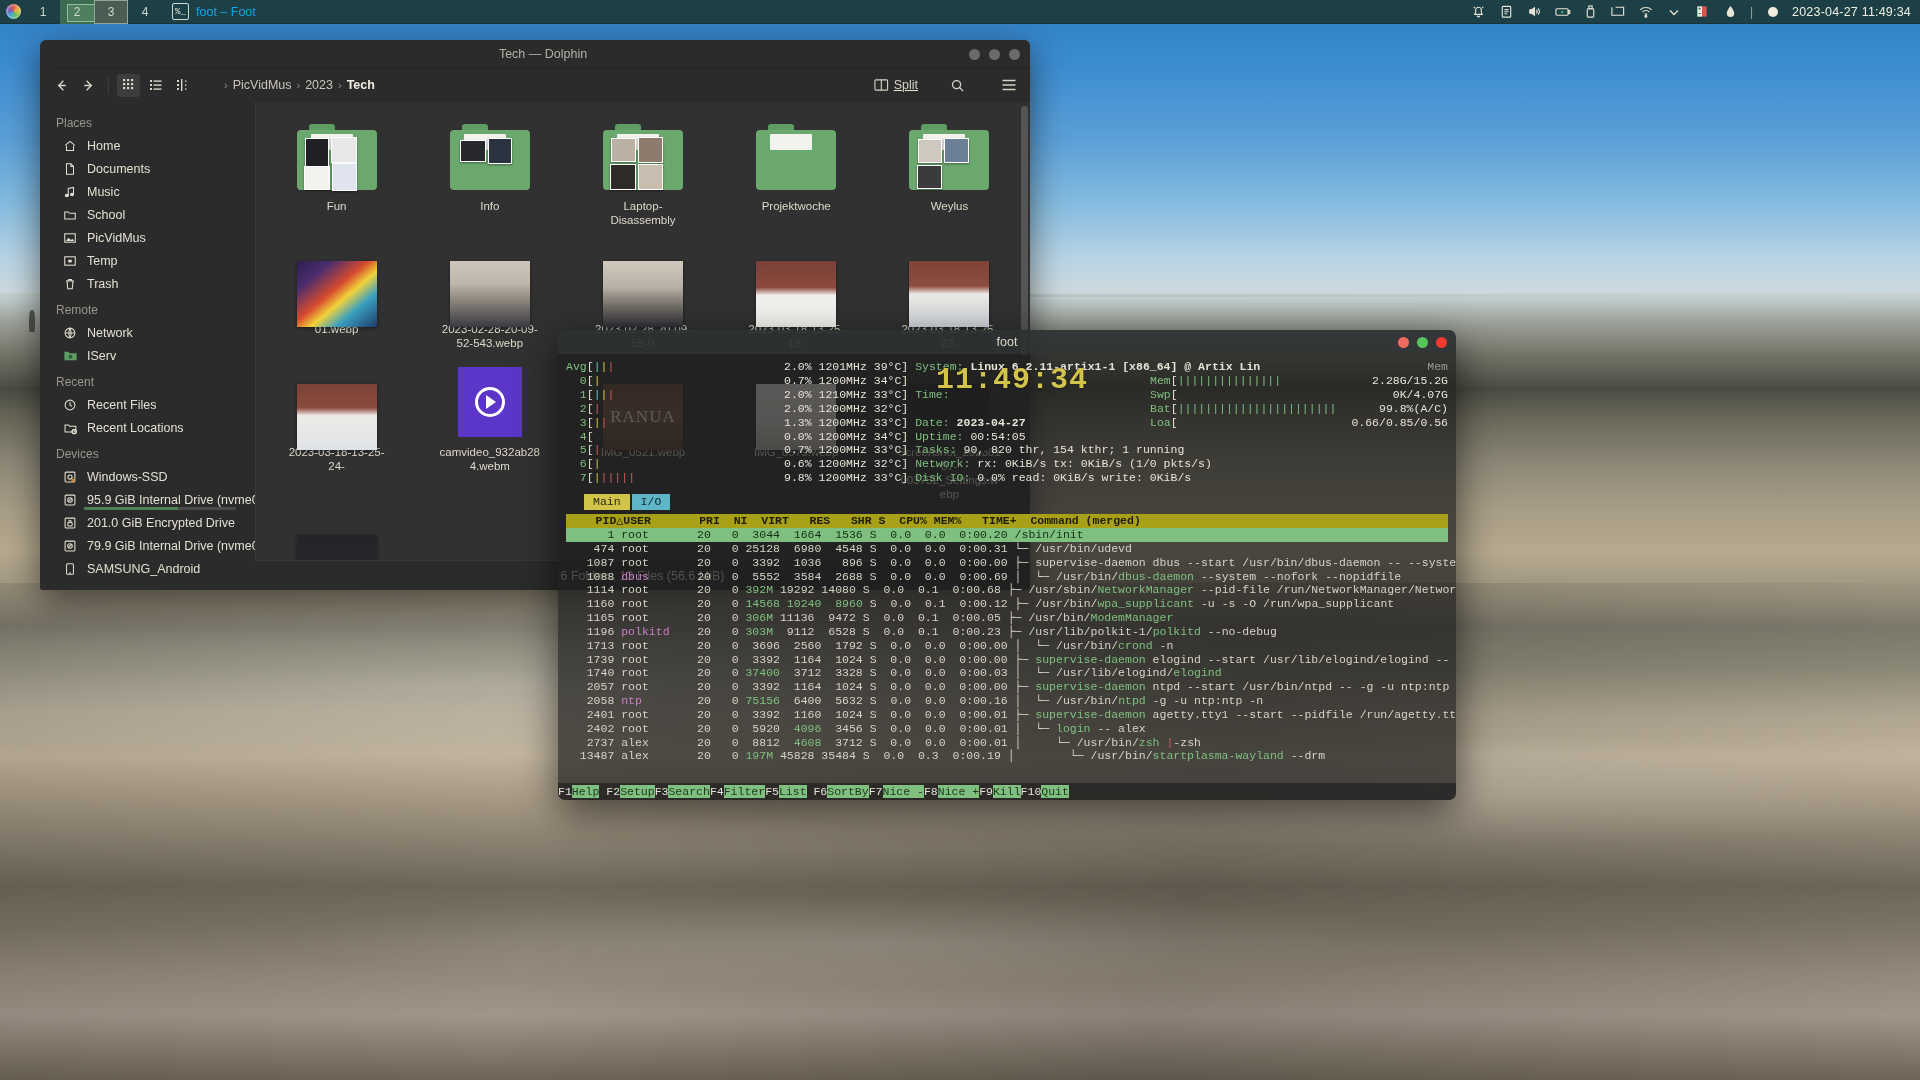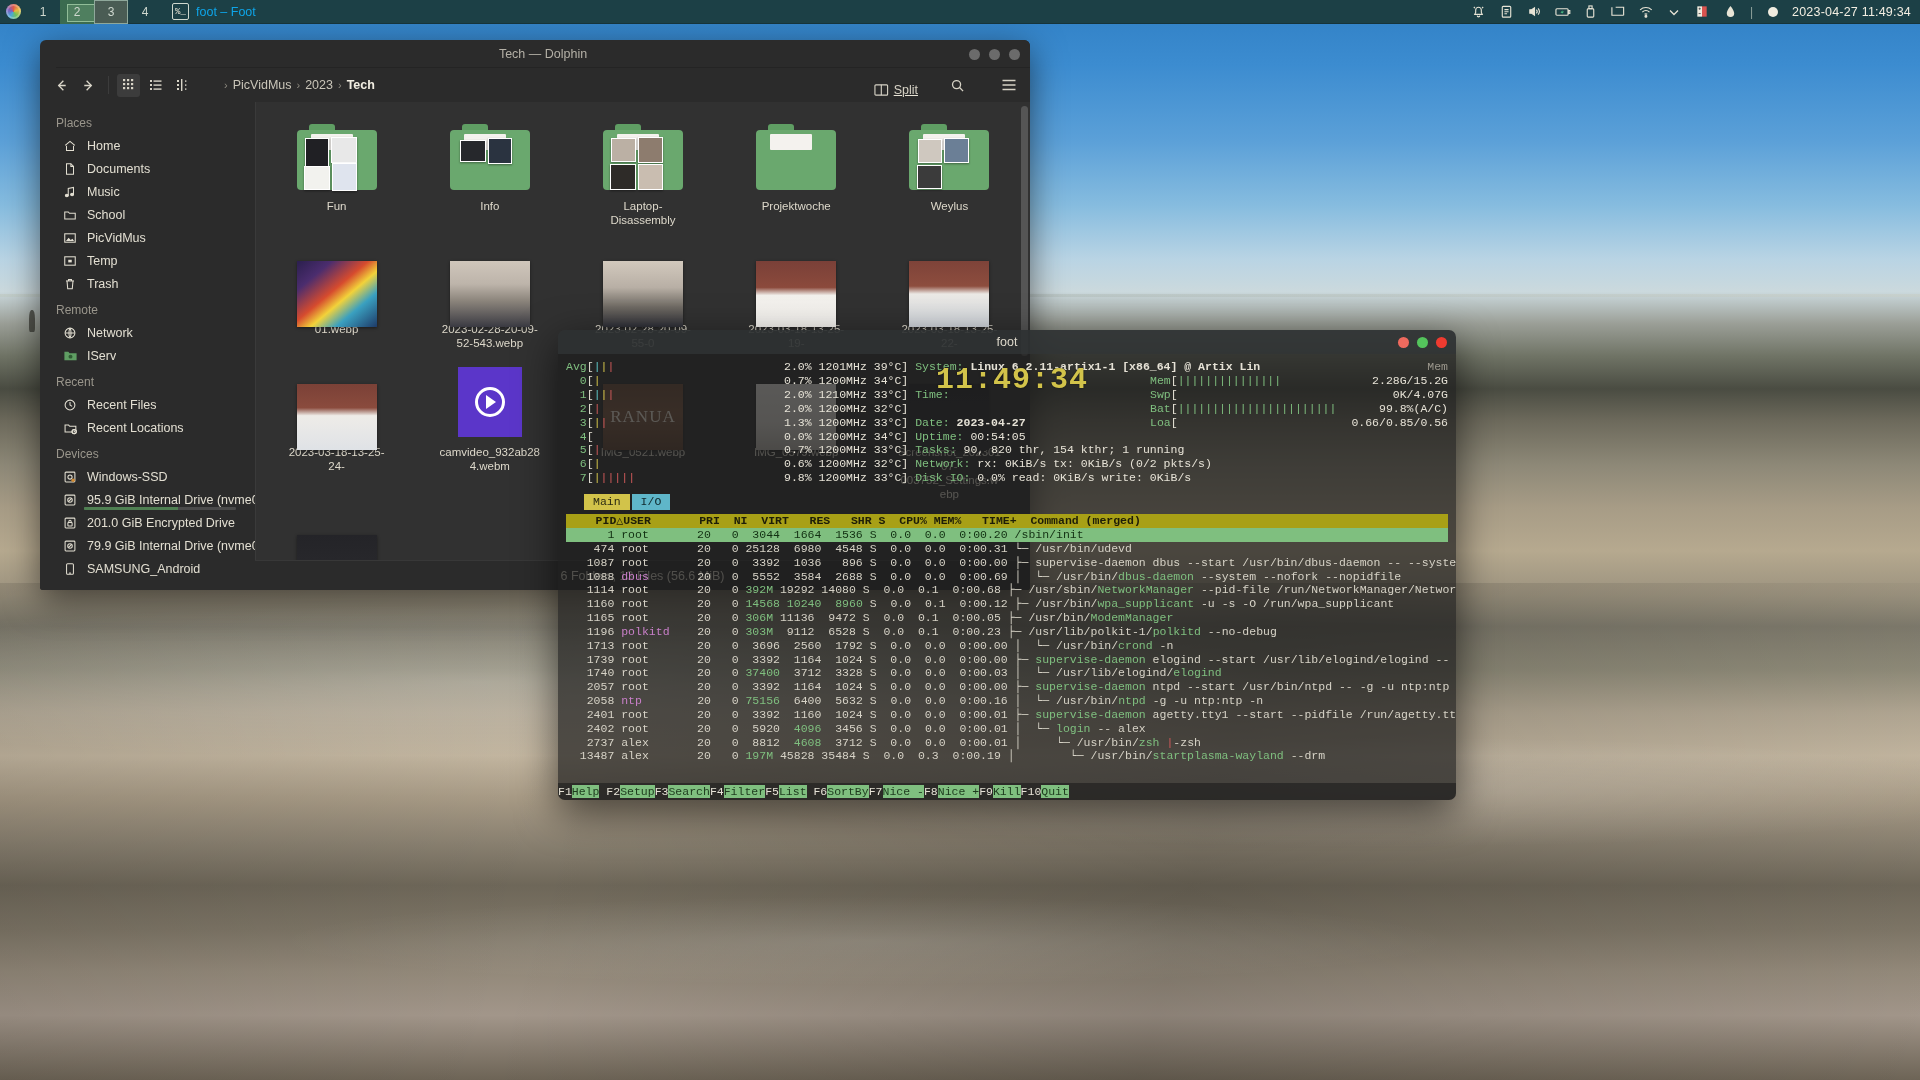--- a/index.html
+++ b/index.html
@@ -107,21 +107,21 @@
   .tb-btn{
     width:23px;height:23px; display:flex; align-items:center; justify-content:center;
     color:#d9d5c8; border-radius:3px; font-size:13px;
   }
   .tb-btn.sel{ background:#3c3c3c; }
   .tb-sep{ width:1px; height:18px; background:#3c3c3c; margin:0 4px; }
   #breadcrumb{ display:flex; align-items:center; margin-left:24px; gap:3px; font-size:12.5px; }
   .crumb-sep{ color:#8d8a80; font-size:11px; margin:0 2px; }
   .crumb{ color:#c9c5b8; }
   .crumb.last{ color:#f2eee2; font-weight:bold; }
-  #toolbar-right{ margin-left:auto; display:flex; align-items:flex-end; gap:28px;text-decoration:underline; }
+  #toolbar-right{ margin-left:auto; display:flex; align-items:center; gap:28px;text-decoration:underline; }
   #split-btn{ display:flex; align-items:center; gap:5px; font-size:12.5px; color:#d6d2c5; }
   #dolphin-body{ flex:1; display:flex; min-height:0; }
   #places{
     width:215px; background:#2b2b2b; padding:6px 0 0 0; font-size:12.5px;
     flex-shrink:0; overflow:hidden;
   }
   .places-head{ color:#9a968c; font-size:12px; padding:8px 0 4px 16px; }
   .place{
     display:flex; align-items:center; gap:9px; padding:3.5px 0 3.5px 22px;
     color:#e3dfd2; position:relative;
@@ -820,21 +820,21 @@
       </div>
 
       <div id="mid-col">
         <div class="midrow"><span class="c-white">2.0%</span> <span class="c-white">1201MHz</span> <span class="c-white">39°C</span><span class="c-white">]</span> <span class="c-green">System:</span> <span class="c-white c-bold">Linux 6.2.11-artix1-1 [x86_64] @ Artix Lin</span></div>
         <div class="midrow"><span class="c-white">0.7%</span> <span class="c-white">1200MHz</span> <span class="c-white">34°C</span><span class="c-white">]</span></div>
         <div class="midrow"><span class="c-white">2.0%</span> <span class="c-white">1210MHz</span> <span class="c-white">33°C</span><span class="c-white">]</span> <span class="c-green">Time:</span></div>
         <div class="midrow"><span class="c-white">2.0%</span> <span class="c-white">1200MHz</span> <span class="c-white">32°C</span><span class="c-white">]</span></div>
         <div class="midrow"><span class="c-white">1.3%</span> <span class="c-white">1200MHz</span> <span class="c-white">33°C</span><span class="c-white">]</span> <span class="c-green">Date:</span> <span class="c-white c-bold">2023-04-27</span></div>
         <div class="midrow"><span class="c-white">0.0%</span> <span class="c-white">1200MHz</span> <span class="c-white">34°C</span><span class="c-white">]</span> <span class="c-green">Uptime:</span> <span class="c-white">00:54:05</span></div>
         <div class="midrow"><span class="c-white">0.7%</span> <span class="c-white">1200MHz</span> <span class="c-white">33°C</span><span class="c-white">]</span> <span class="c-green">Tasks:</span> <span class="c-white">90, 820 thr, 154 kthr; 1 running</span></div>
-        <div class="midrow"><span class="c-white">0.6%</span> <span class="c-white">1200MHz</span> <span class="c-white">32°C</span><span class="c-white">]</span> <span class="c-green">Network:</span> <span class="c-white">rx: 0KiB/s tx: 0KiB/s (0/2 pkts/s)</span></div>
+        <div class="midrow"><span class="c-white">0.6%</span> <span class="c-white">1200MHz</span> <span class="c-white">32°C</span><span class="c-white">]</span> <span class="c-green">Network:</span> <span class="c-white">rx: 0KiB/s tx: 0KiB/s (1/0 pkts/s)</span></div>
         <div class="midrow"><span class="c-white">9.8%</span> <span class="c-white">1200MHz</span> <span class="c-white">33°C</span><span class="c-white">]</span> <span class="c-green">Disk IO:</span> <span class="c-white">0.0% read: 0KiB/s write: 0KiB/s</span></div>
       </div>
 
       <div id="right-col">
         <div class="rrow" style="text-align:right"><span class="c-gray">Mem</span></div>
         <div class="rrow"><span class="c-green">Mem</span><span class="c-white">[</span><span class="c-green">|||||||||||||||</span><span class="c-white" style="float:right">2.28G/15.2G</span></div>
         <div class="rrow"><span class="c-green">Swp</span><span class="c-white">[</span><span class="c-white" style="float:right">0K/4.07G</span></div>
         <div class="rrow"><span class="c-green">Bat</span><span class="c-white">[</span><span class="c-green">|||||||||||||||||||||||</span><span class="c-white" style="float:right">99.8%(A/C)</span></div>
         <div class="rrow"><span class="c-green">Loa</span><span class="c-white">[</span><span class="c-white" style="float:right">0.66/0.85/0.56</span></div>
       </div>

